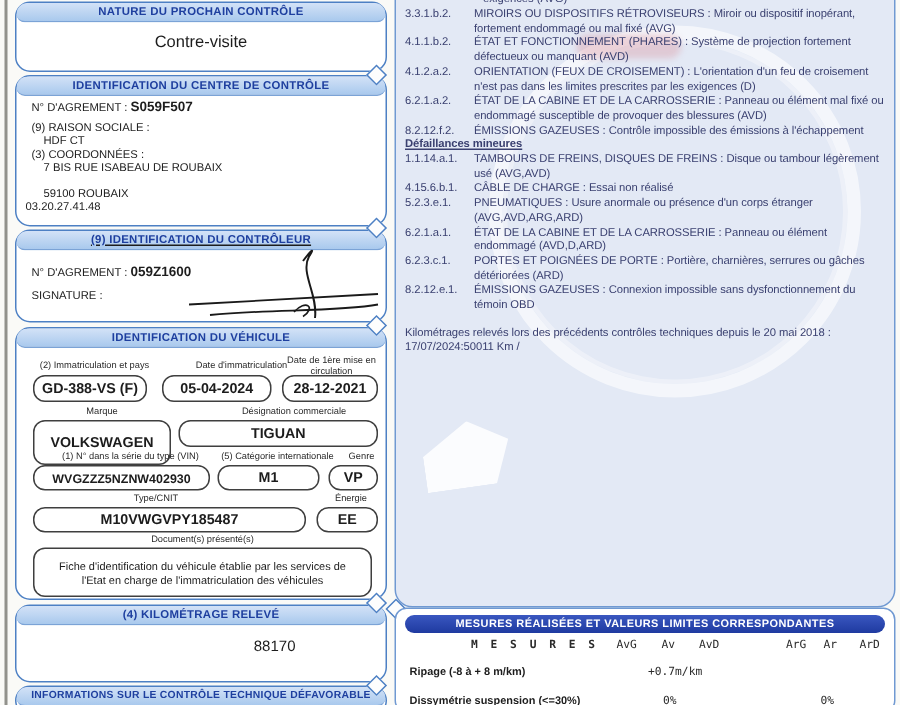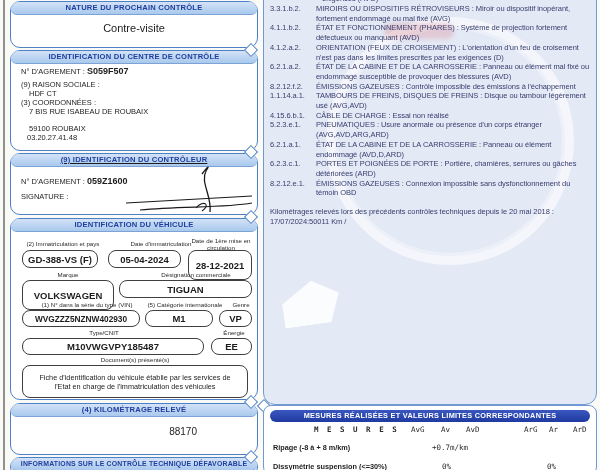--- a/index.html
+++ b/index.html
@@ -67,21 +67,21 @@
     <div class="lbox-header">IDENTIFICATION DU CENTRE DE CONTRÔLE</div>
     <div class="lline" style="left:10px;top:15px;">
       <span>N° D'AGREMENT :</span>
       <span class="lval">S059F507</span>
     </div>
     <div class="lline" style="left:10px;top:29px;">(9) RAISON SOCIALE :</div>
     <div class="lline" style="left:18px;top:38px;">HDF CT</div>
     <div class="lline" style="left:10px;top:47px;">(3) COORDONNÉES :</div>
     <div class="lline" style="left:18px;top:56px;">7 BIS RUE ISABEAU DE ROUBAIX</div>
     <div class="lline" style="left:18px;top:73px;">59100 ROUBAIX</div>
-    <div class="lline" style="left:16px;top:82px;">03.20.27.41.48</div>
+    <div class="lline" style="left:6px;top:82px;">03.20.27.41.48</div>
   </div>
 
   <div class="lbox" style="top:153px;height:62px;text-decoration:underline;">
     <div class="lbox-header">(9) IDENTIFICATION DU CONTRÔLEUR</div>
     <div class="lline" style="left:10px;top:22px;">
       <span>N° D'AGREMENT :</span>
       <span class="lval">059Z1600</span>
     </div>
     <div class="lline" style="left:10px;top:38px;">SIGNATURE :</div>
   </div>
@@ -94,21 +94,21 @@
 
   <div class="lbox" style="top:218px;height:182px;">
     <div class="lbox-header">IDENTIFICATION DU VÉHICULE</div>
 
     <div class="flabel" style="left:2px;top:22px;width:100px;">(2) Immatriculation et pays</div>
     <div class="flabel" style="left:95px;top:22px;width:110px;">Date d'immatriculation</div>
     <div class="flabel" style="left:172px;top:19px;width:76px;">Date de 1ère mise en circulation</div>
 
     <div class="vbox" style="left:11px;top:31px;width:76px;height:18px;">GD-388-VS (F)</div>
     <div class="vbox" style="left:97px;top:31px;width:73px;height:18px;">05-04-2024</div>
-    <div class="vbox" style="left:177px;top:31px;width:64px;height:30px;">28-12-2021</div>
+    <div class="vbox" style="left:177px;top:31px;width:64px;height:18px;">28-12-2021</div>
 
     <div class="flabel" style="left:17px;top:53px;width:80px;">Marque</div>
     <div class="flabel" style="left:110px;top:53px;width:150px;">Désignation commerciale</div>
 
     <div class="vbox" style="left:11px;top:61px;width:92px;height:30px;">VOLKSWAGEN</div>
     <div class="vbox" style="left:108px;top:61px;width:133px;height:18px;">TIGUAN</div>
 
     <div class="flabel" style="left:11px;top:83px;width:130px;">(1) N° dans la série du type (VIN)</div>
     <div class="flabel" style="left:135px;top:83px;width:78px;">(5) Catégorie internationale</div>
     <div class="flabel" style="left:212px;top:83px;width:36px;">Genre</div>
@@ -171,20 +171,21 @@
           <div class="defect">
             <span class="defect-code">6.2.1.a.2.</span>
             <span class="defect-text">ÉTAT DE LA CABINE ET DE LA CARROSSERIE : Panneau ou élément mal fixé ou endommagé susceptible de provoquer des blessures (AVD)</span>
           </div>
 
           <div class="defect">
             <span class="defect-code">8.2.12.f.2.</span>
             <span class="defect-text">ÉMISSIONS GAZEUSES : Contrôle impossible des émissions à l'échappement</span>
           </div>
         </div>
+      <div class="minor-title">Défaillances mineures</div>
       <div>
 
           <div class="defect">
             <span class="defect-code">1.1.14.a.1.</span>
             <span class="defect-text">TAMBOURS DE FREINS, DISQUES DE FREINS : Disque ou tambour légèrement usé (AVG,AVD)</span>
           </div>
 
           <div class="defect">
             <span class="defect-code">4.15.6.b.1.</span>
             <span class="defect-text">CÂBLE DE CHARGE : Essai non réalisé</span>

